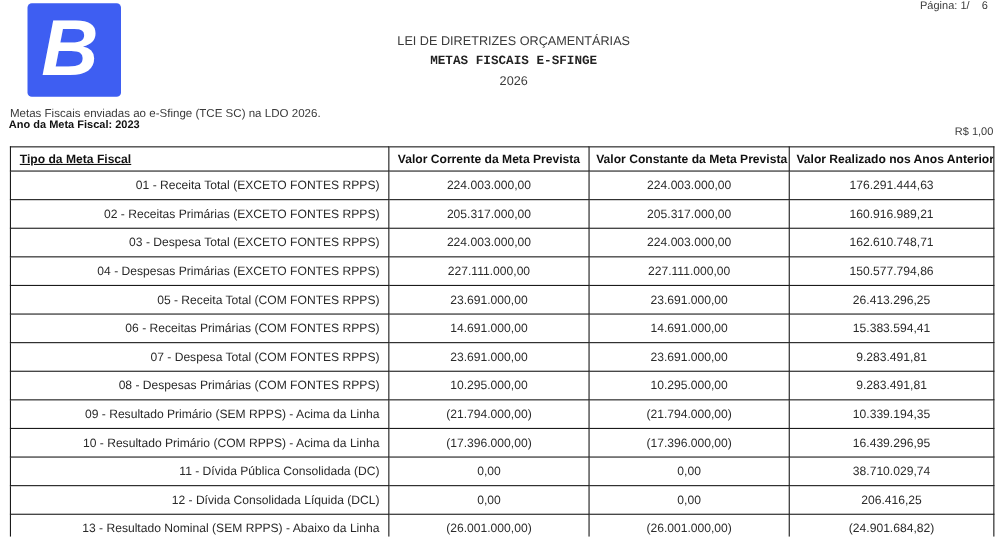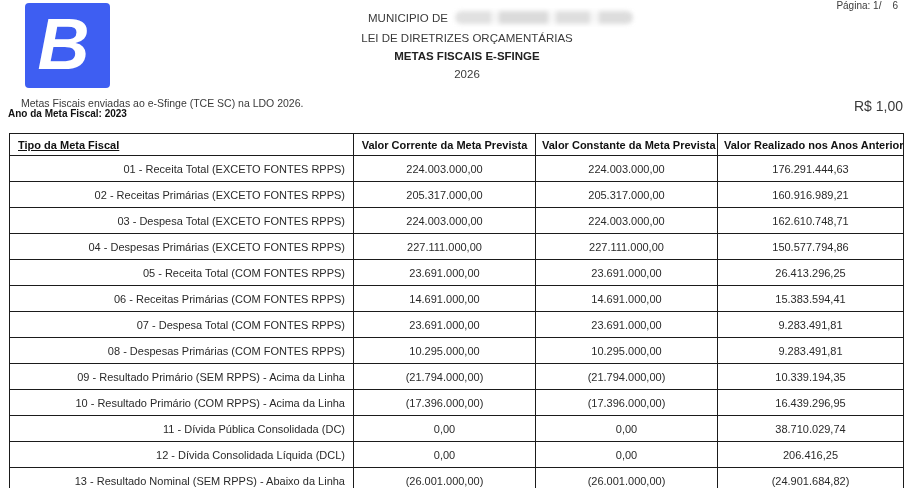--- a/index.html
+++ b/index.html
@@ -18,51 +18,48 @@
   }
   
   .line1 { position:absolute; left:368px; top:11px; font-size:11.5px; white-space:nowrap; color:#3a3a3a; }
   .redacted {
     display:inline-block; width:178px; height:13px; margin-left:7px; vertical-align:-2px;
     border-radius:7px; filter:blur(2px); opacity:.75;
     background:linear-gradient(90deg,#d7d7d7 0 20%,#f2f2f2 20% 25%,#cfcfcf 25% 52%,#f3f3f3 52% 57%,#d4d4d4 57% 76%,#f4f4f4 76% 81%,#d2d2d2 81% 100%);
   }
   .header-center { position:absolute; left:317px; top:29px; width:300px; text-align:center; font-size:11.5px; color:#3a3a3a; }
   .header-center .ln { line-height:18px; }
-  .header-center .bold { font-weight:700; color:#222; }
+  .header-center .bold { font-weight:700; color:#222;font-family:Liberation Mono, monospace; }
   
   .pagination { position:absolute; right:12px; top:0; font-size:10px; color:#3a3a3a; }
   .pag-total { margin-left:11px; }
   
-  .note { position:absolute; left:9px; top:97px; font-size:10.5px; color:#3a3a3a;margin-left:12px; }
+  .note { position:absolute; left:9px; top:97px; font-size:10.5px; color:#3a3a3a; }
   .section-title { position:absolute; left:8px; top:108px; font-size:10px; font-weight:700; color:#111; }
-  .currency { position:absolute; right:7px; top:98px; font-size:14px; color:#3a3a3a; }
+  .currency { position:absolute; right:7px; top:115px; font-size:10px; color:#3a3a3a; }
   
   .metas {
     position:absolute; left:9px; top:133px; width:894px;
     border-collapse:collapse; table-layout:fixed; font-size:11px; color:#2a2a2a;
   }
   .metas th, .metas td { border:1.5px solid #1b1b1b; overflow:hidden; white-space:nowrap; }
   .metas th { font-weight:700; color:#111; height:19px; text-align:center; padding:1px 6px; }
   .metas th.th-left { text-align:left; padding-left:8px;text-decoration:underline; }
   .metas td { height:23px; padding:1px 8px; text-align:center; }
   .metas td.cell-left { text-align:right; }
 </style>
 </head>
 <body>
 
 <div class="page">
 
   <div class="logo" style="background: rgb(62, 94, 242);">
     <span class="b">B</span>
   </div>
 
-  <div class="line1">
-    <span>MUNICIPIO DE</span><span class="redacted"></span>
-  </div>
 
   <div class="header-center">
     <div class="ln">LEI DE DIRETRIZES ORÇAMENTÁRIAS</div>
     <div class="ln bold">METAS FISCAIS E-SFINGE</div>
     <div class="ln">2026</div>
   </div>
 
   <div class="pagination">
     <span>Página: 1/</span><span class="pag-total">6</span>
   </div>

